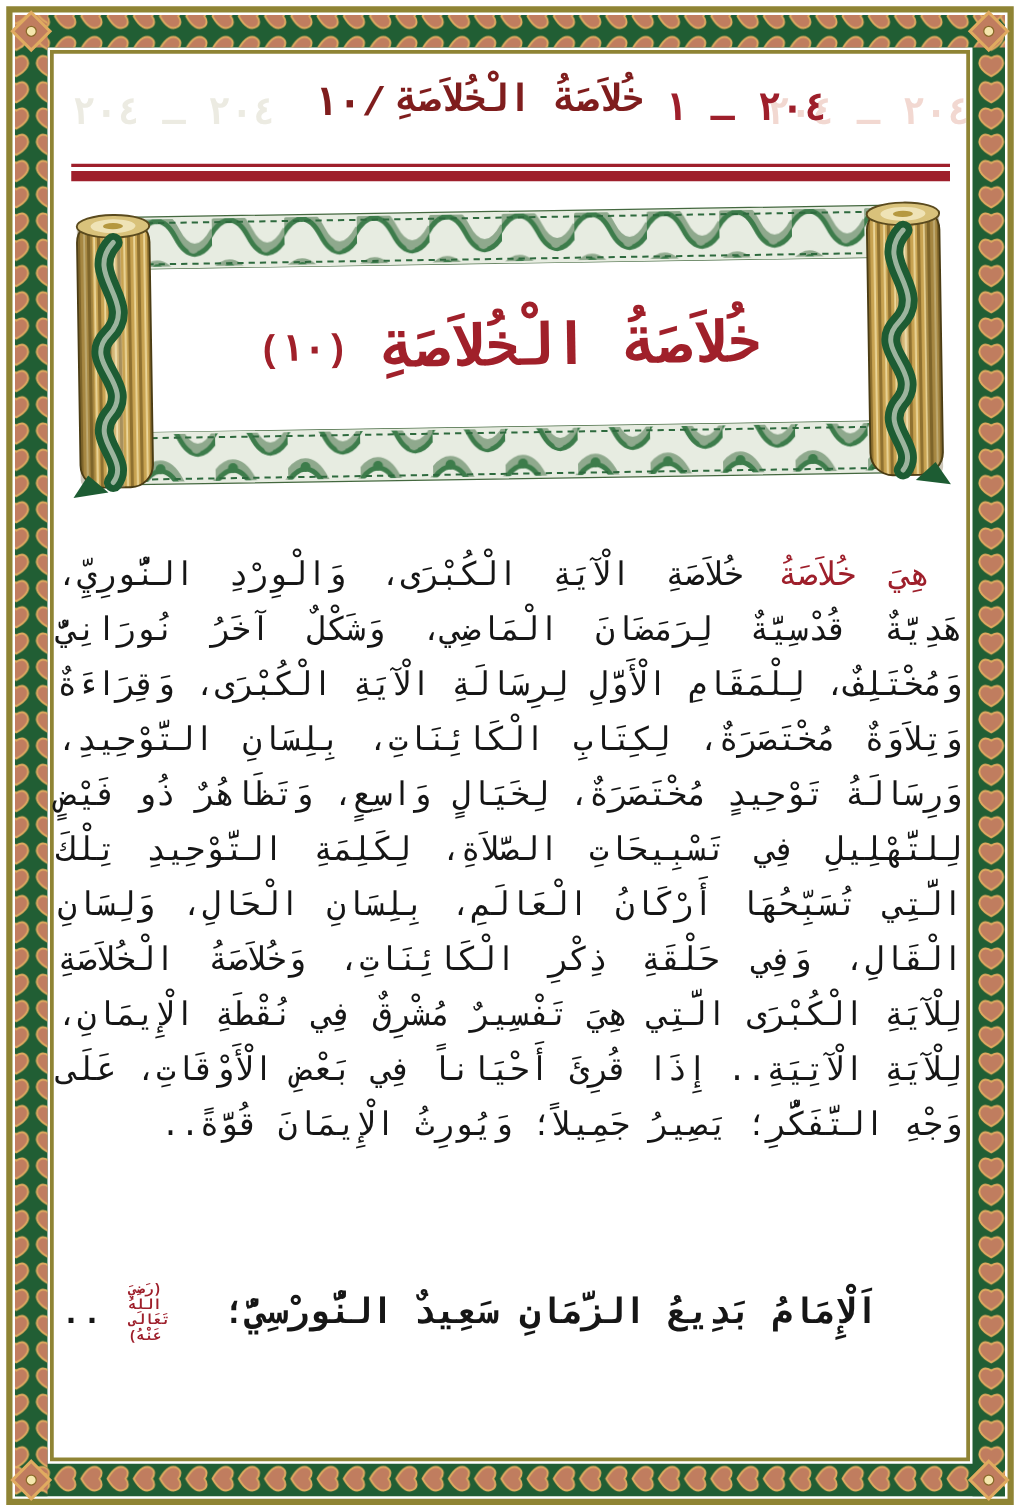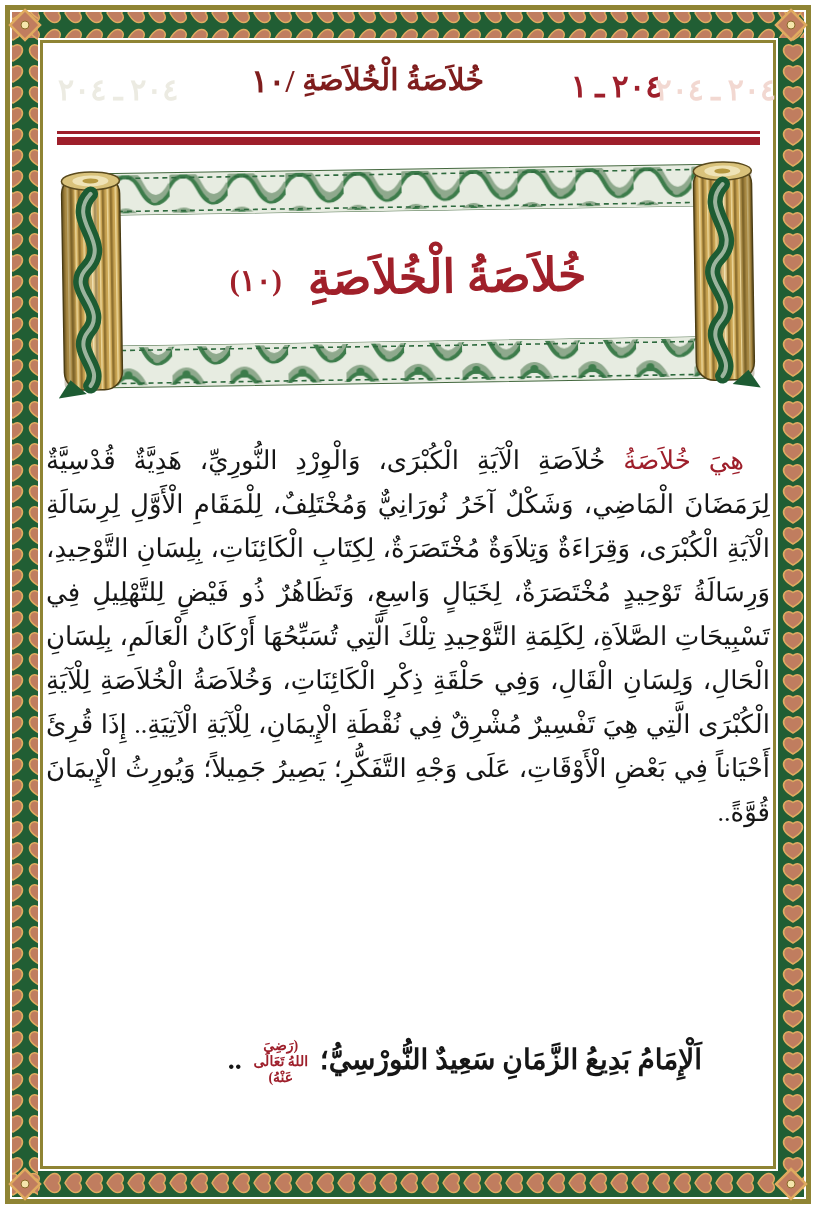--- a/index.html
+++ b/index.html
@@ -1,18 +1,18 @@
 <!DOCTYPE html>
 <html lang="ar" dir="rtl"><head>
 <meta charset="utf-8">
 <style>
   html,body{margin:0;padding:0;background:#ffffff;}
   .page{
     position:relative;width:816px;height:1209px;background:#ffffff;overflow:hidden;
-    font-family:Liberation Serif, serif;
+    font-family:Liberation Mono, monospace;
   }
   .frame-svg{position:absolute;left:0;top:0;}
   .content{position:absolute;left:46px;right:46px;top:0;height:100%;}
 
   
   .header{position:absolute;left:0;right:0;top:60px;height:62px;}
   .watermark-left{
     position:absolute;left:12px;top:12px;font-size:30px;font-weight:bold;
     color:#ecebe2;letter-spacing:2px;direction:rtl;
   }
@@ -54,23 +54,23 @@
     direction:rtl;text-align:justify;text-indent:26px;
   }
   .body-text .lead-red{color:#9e1f2b;}
 
   
   .attribution{
     position:absolute;right:68px;left:0;top:1022px;direction:rtl;text-align:right;
     font-size:28px;font-weight:bold;color:#161616;white-space:nowrap;
   }
   .seal{
-    display:inline-block;width:56px;font-size:14px;line-height:1.15;
-    color:#9e1f2b;text-align:center;vertical-align:middle;direction:rtl;
-    white-space:normal;font-weight:bold;margin:16px 4px;
+    display:inline-block;width:56px;font-size:11px;line-height:1.15;
+    color:#9e1f2b;text-align:left;vertical-align:middle;direction:rtl;
+    white-space:normal;font-weight:bold;margin:4px 4px;
   }
   .translator{
     position:absolute;right:318px;left:0;top:1100px;direction:rtl;text-align:right;
     font-size:23px;font-weight:bold;color:#161616;white-space:nowrap;
   }
   .translator .red{color:#9e1f2b;}
 </style>
 </head>
 <body>
 

